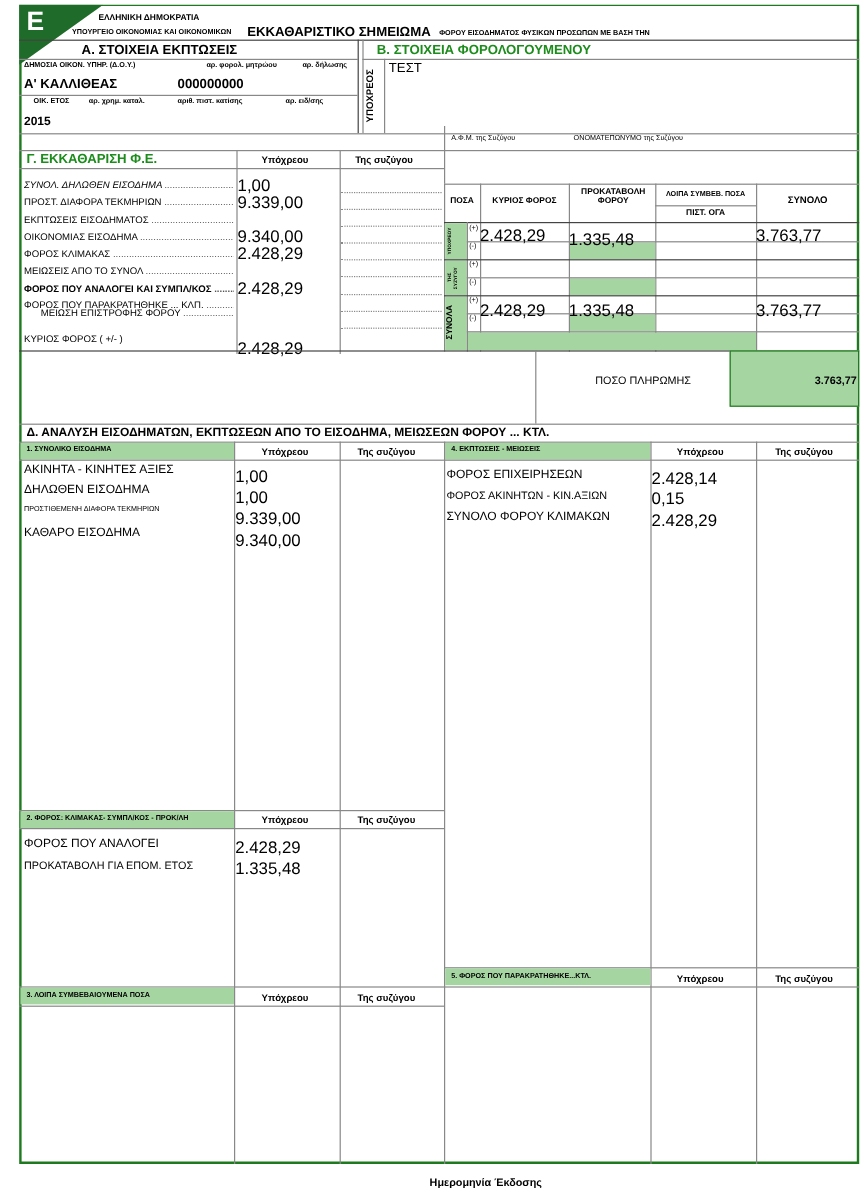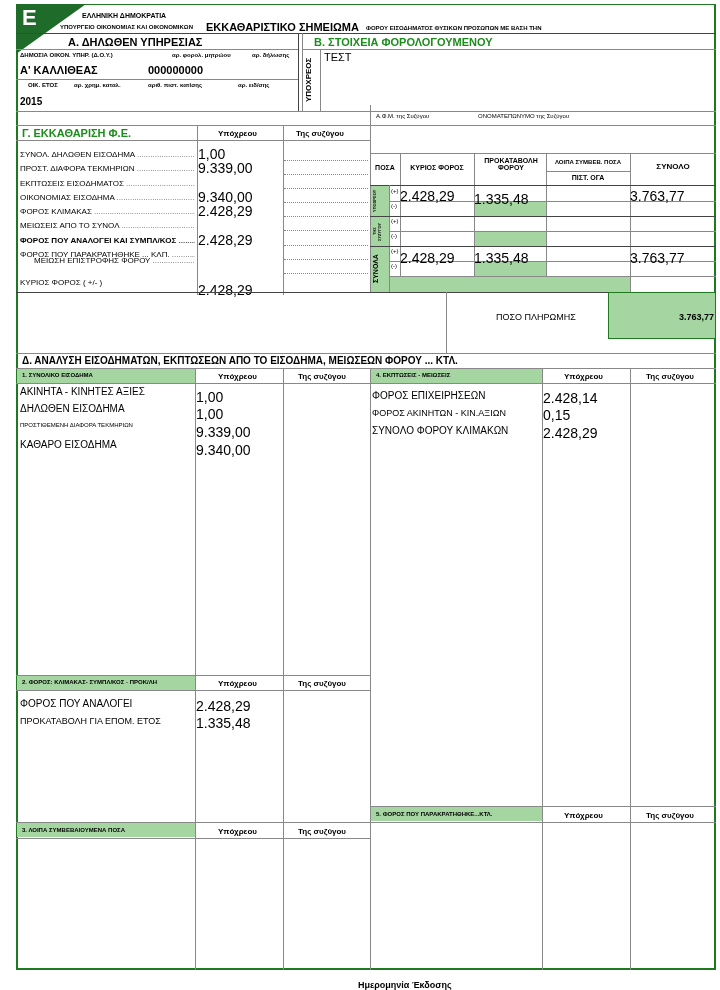--- a/index.html
+++ b/index.html
@@ -36,21 +36,21 @@
   <polygon points="0,0 70,0 0,50" fill="#1f6b2a"></polygon>
 </svg>
 <div class="abs b" style="left:22px;top:5px;font-size:22px;color:#fff;">E</div>
 
 <div class="abs b t7" style="left:82px;top:12px;">ΕΛΛΗΝΙΚΗ ΔΗΜΟΚΡΑΤΙΑ</div>
 <div class="abs b t6" style="left:60px;top:24px;">ΥΠΟΥΡΓΕΙΟ ΟΙΚΟΝΟΜΙΑΣ ΚΑΙ ΟΙΚΟΝΟΜΙΚΩΝ</div>
 <div class="abs b t11" style="left:206px;top:21px;">ΕΚΚΑΘΑΡΙΣΤΙΚΟ ΣΗΜΕΙΩΜΑ</div>
 <div class="abs b t6" style="left:366px;top:25px;">ΦΟΡΟΥ ΕΙΣΟΔΗΜΑΤΟΣ ΦΥΣΙΚΩΝ ΠΡΟΣΩΠΩΝ ΜΕ ΒΑΣΗ ΤΗΝ</div>
 
 <div class="hl dk" style="left:16px;top:33px;width:700px;"></div>
-<div class="abs b t11" style="left:68px;top:36px;">Α. ΔΗΛΩΘΕΝ ΥΠΗΡΕΣΙΑΣ</div>
+<div class="abs b t11" style="left:68px;top:36px;">Α. ΣΤΟΙΧΕΙΑ ΕΚΠΤΩΣΕΙΣ</div>
 <div class="hl" style="left:16px;top:49px;width:282px;"></div>
 <div class="vl dk" style="left:298px;top:33px;height:78px;"></div>
 <div class="vl" style="left:302px;top:33px;height:78px;"></div>
 <div class="abs b t6" style="left:20px;top:52px;">ΔΗΜΟΣΙΑ ΟΙΚΟΝ. ΥΠΗΡ. (Δ.Ο.Υ.)</div>
 <div class="abs b t6" style="left:172px;top:52px;">αρ. φορολ. μητρώου</div>
 <div class="abs b t6" style="left:252px;top:52px;">αρ. δήλωσης</div>
 <div class="abs b t11" style="left:20px;top:64px;">Α' ΚΑΛΛΙΘΕΑΣ</div>
 <div class="abs b t11" style="left:148px;top:64px;">000000000</div>
 <div class="hl" style="left:16px;top:79px;width:282px;"></div>
 <div class="abs b t6" style="left:28px;top:82px;">ΟΙΚ. ΕΤΟΣ</div>
@@ -72,21 +72,21 @@
 
 <div class="hl" style="left:16px;top:125px;width:354px;"></div>
 <div class="abs b t11 gtxt" style="left:22px;top:127px;">Γ. ΕΚΚΑΘΑΡΙΣΗ Φ.Ε.</div>
 <div class="abs b t8" style="left:218px;top:129px;">Υπόχρεου</div>
 <div class="abs b t8" style="left:296px;top:129px;">Της συζύγου</div>
 <div class="hl" style="left:16px;top:140px;width:354px;"></div>
 <div class="vl" style="left:197px;top:125px;height:170px;"></div>
 <div class="vl" style="left:283px;top:125px;height:170px;"></div>
 
 <div>
-  <div class="dotrow" style="top:150px;">ΣΥΝΟΛ. ΔΗΛΩΘΕΝ ΕΙΣΟΔΗΜΑ</div>
+  <div class="dotrow" style="top:150px;font-style:italic;">ΣΥΝΟΛ. ΔΗΛΩΘΕΝ ΕΙΣΟΔΗΜΑ</div>
   <div class="val" style="left:198px;top:146px;width:83px;">1,00</div>
   <div class="dotline" style="left:284px;top:160px;width:84px;"></div>
   <div class="dotrow" style="top:164px;">ΠΡΟΣΤ. ΔΙΑΦΟΡΑ ΤΕΚΜΗΡΙΩΝ</div>
   <div class="val" style="left:198px;top:160px;width:83px;">9.339,00</div>
   <div class="dotline" style="left:284px;top:174px;width:84px;"></div>
   <div class="dotrow" style="top:179px;">ΕΚΠΤΩΣΕΙΣ ΕΙΣΟΔΗΜΑΤΟΣ</div>
   <div class="dotline" style="left:284px;top:188px;width:84px;"></div>
   <div class="dotrow" style="top:193px;">ΟΙΚΟΝΟΜΙΑΣ ΕΙΣΟΔΗΜΑ</div>
   <div class="val" style="left:198px;top:189px;width:83px;">9.340,00</div>
   <div class="dotline" style="left:284px;top:202px;width:84px;"></div>

